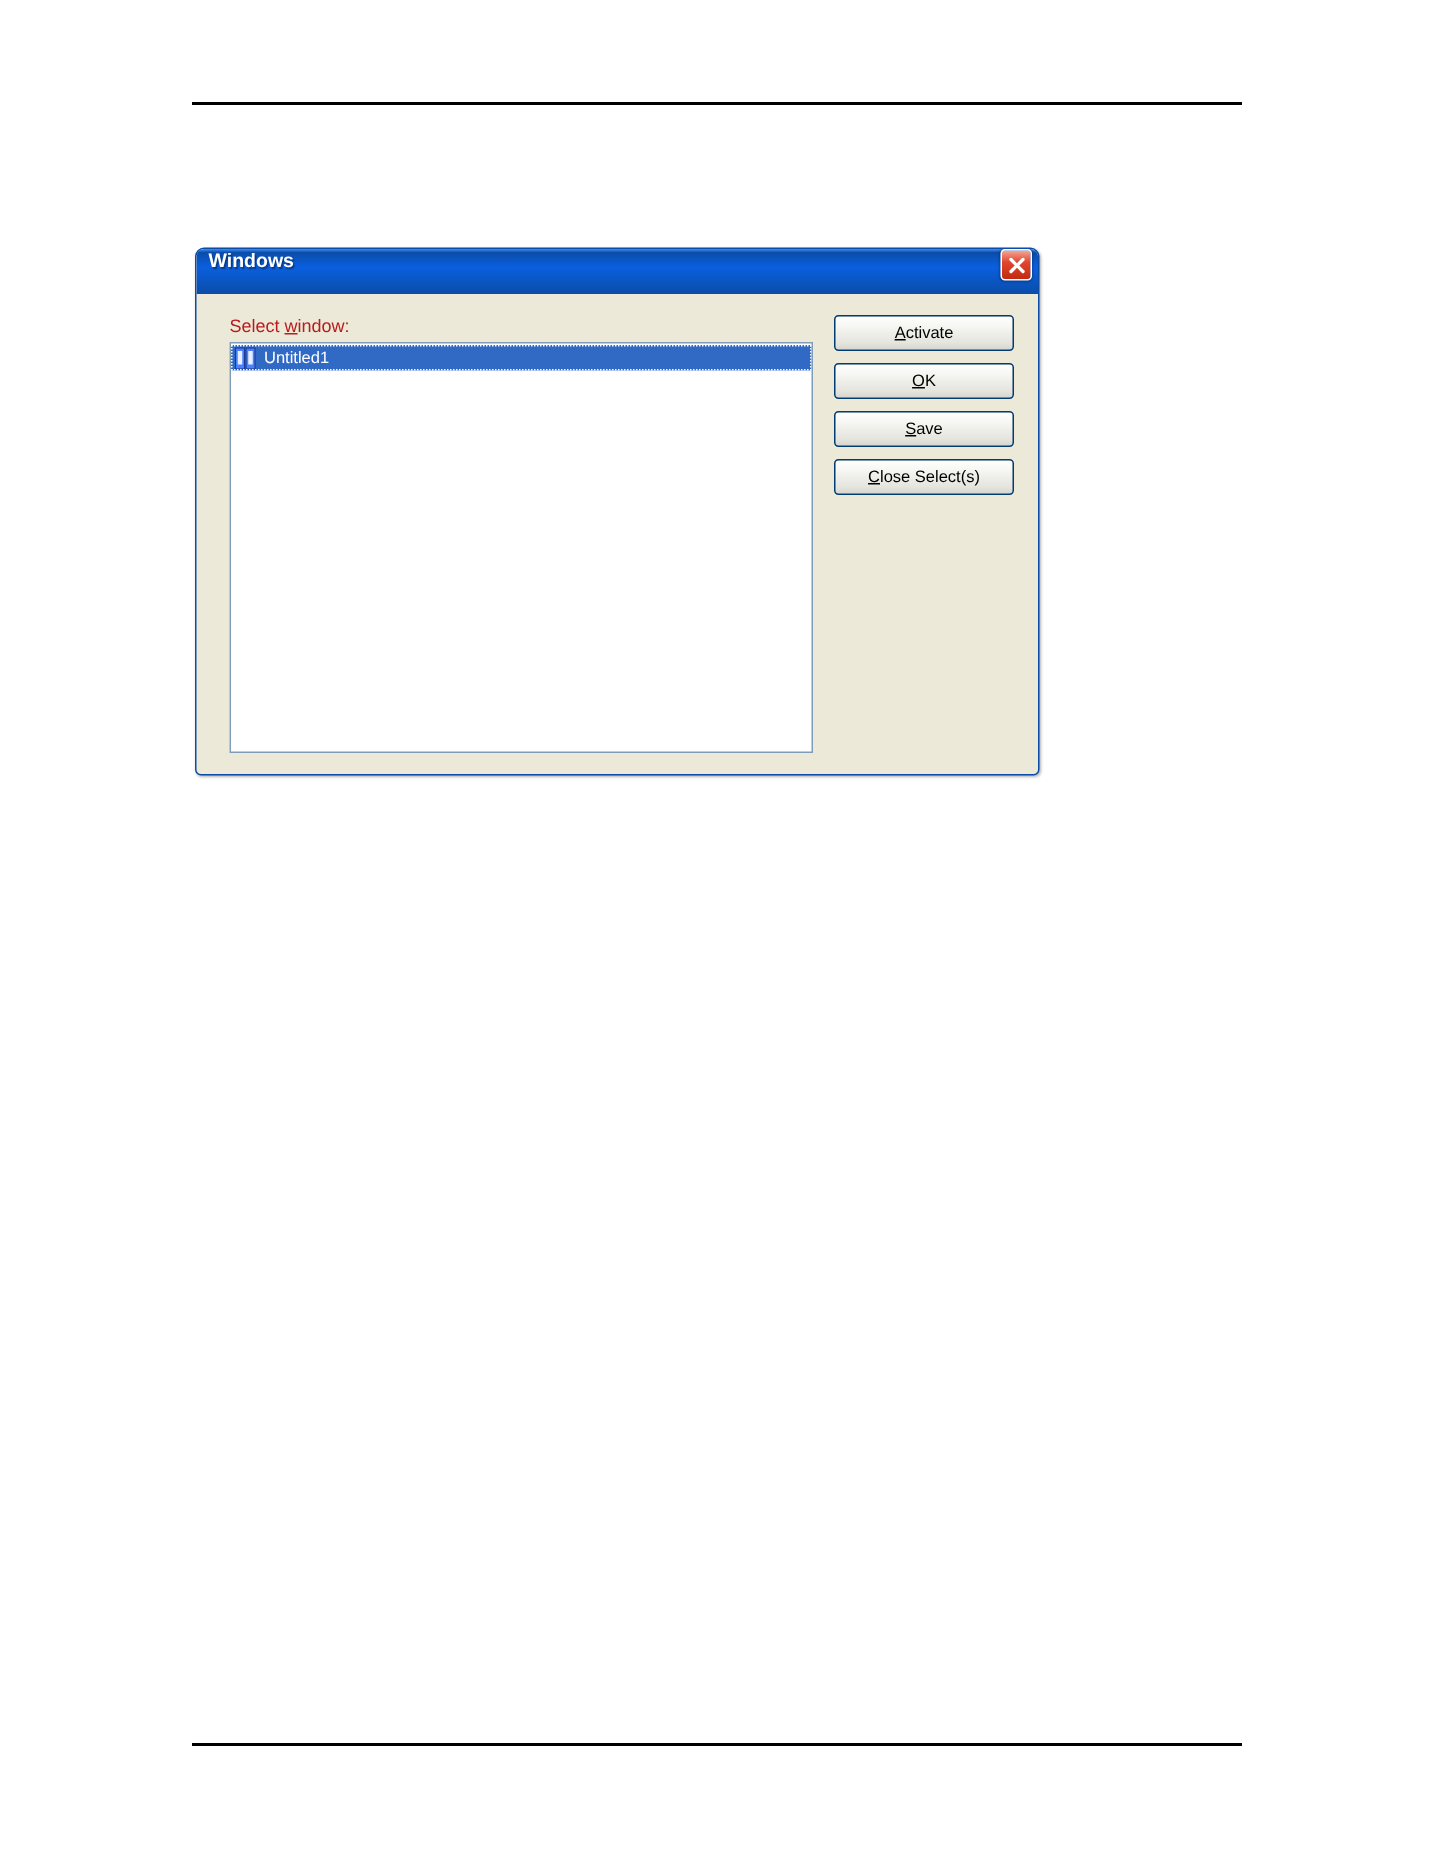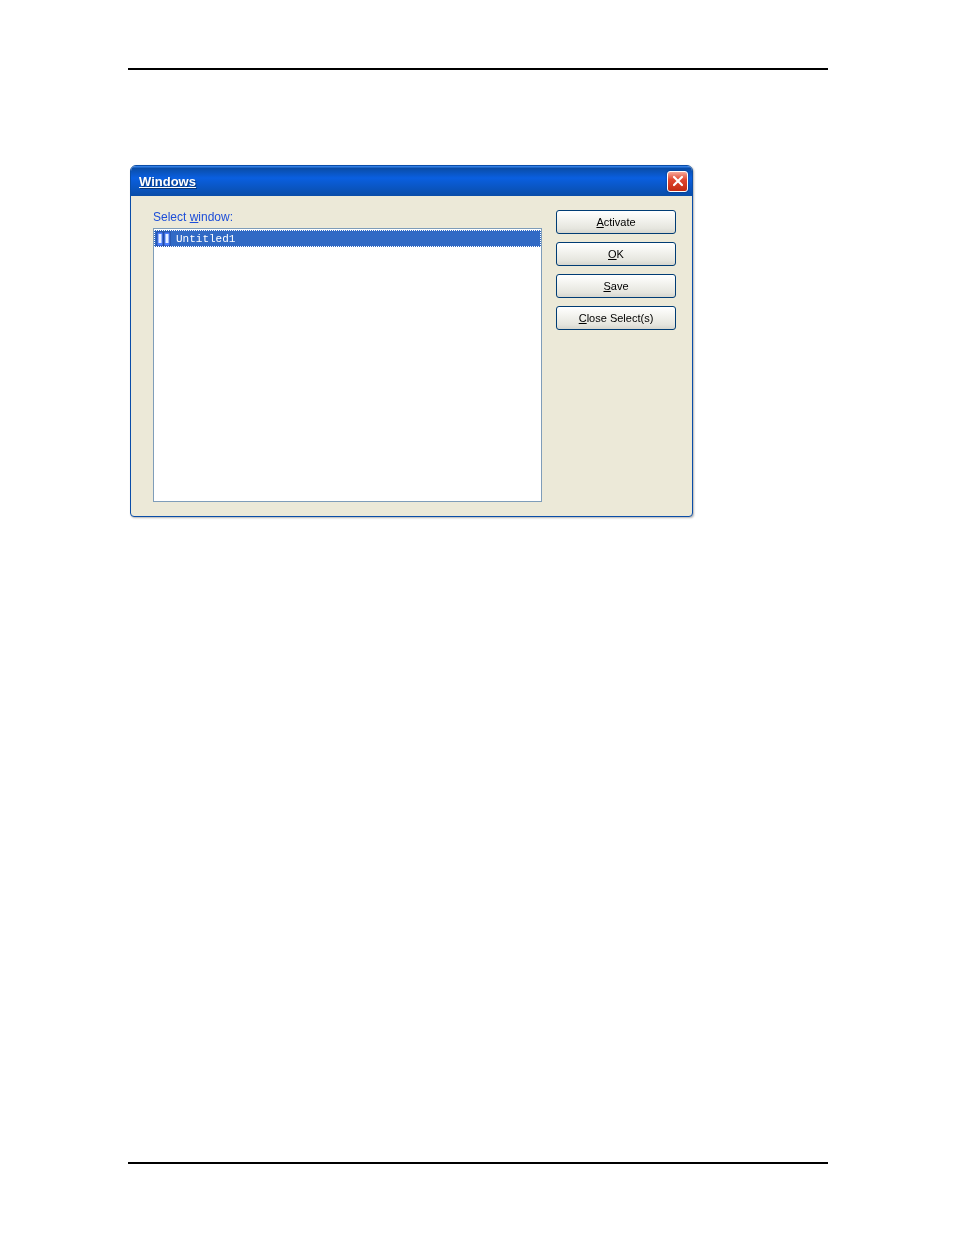--- a/index.html
+++ b/index.html
@@ -38,27 +38,26 @@
     border: 1px solid #0a4da8;
     border-radius: 6px 6px 4px 4px;
     background: #ece9d8;
     overflow: hidden;
     box-shadow: 1px 1px 2px rgba(0,0,0,0.3);
   }
   .titlebar {
     height: 30px;
     background: linear-gradient(to bottom, #3f8cf3 0%, #0a4da8 8%, #0a5fe0 40%, #0a4da8 100%);
     display: flex;
-    align-items: center;
+    align-items: flex-start;
     justify-content: space-between;
     padding: 0 4px 0 8px;
     color: #fff;
     font-weight: bold;
     font-size: 13px;
-    text-decoration: underline;
   }
   .titlebar .title-text {
     text-shadow: 1px 1px 1px rgba(0,0,0,0.4);
   }
   .close-btn {
     width: 21px;
     height: 21px;
     background: linear-gradient(to bottom, #f6a89a 0%, #e1472f 40%, #c22a10 100%);
     border: 1px solid #fff;
     border-radius: 3px;
@@ -79,21 +78,21 @@
     display: flex;
     gap: 14px;
   }
   .left-pane {
     flex: 1;
     display: flex;
     flex-direction: column;
   }
   .label {
     margin-bottom: 4px;
-    color: #1d4ed8;
+    color: #b91c1c;
     font-size: 12px;
   }
   .underline { text-decoration: underline; }
   .listbox {
     flex: 1;
     background: #fff;
     border: 1px solid #7f9db9;
     border-top-color: #7f9db9;
     overflow: auto;
     padding: 1px 0;
@@ -106,21 +105,20 @@
     height: 17px;
     font-size: 11px;
     color: #000;
     cursor: default;
   }
   .list-item.selected {
     background: #316ac5;
     color: #fff;
     outline: 1px dotted #fff;
     outline-offset: -1px;
-    font-family: Liberation Mono, monospace;
   }
   .file-icon {
     width: 16px;
     height: 16px;
     flex-shrink: 0;
   }
   .right-pane {
     width: 120px;
     display: flex;
     flex-direction: column;

